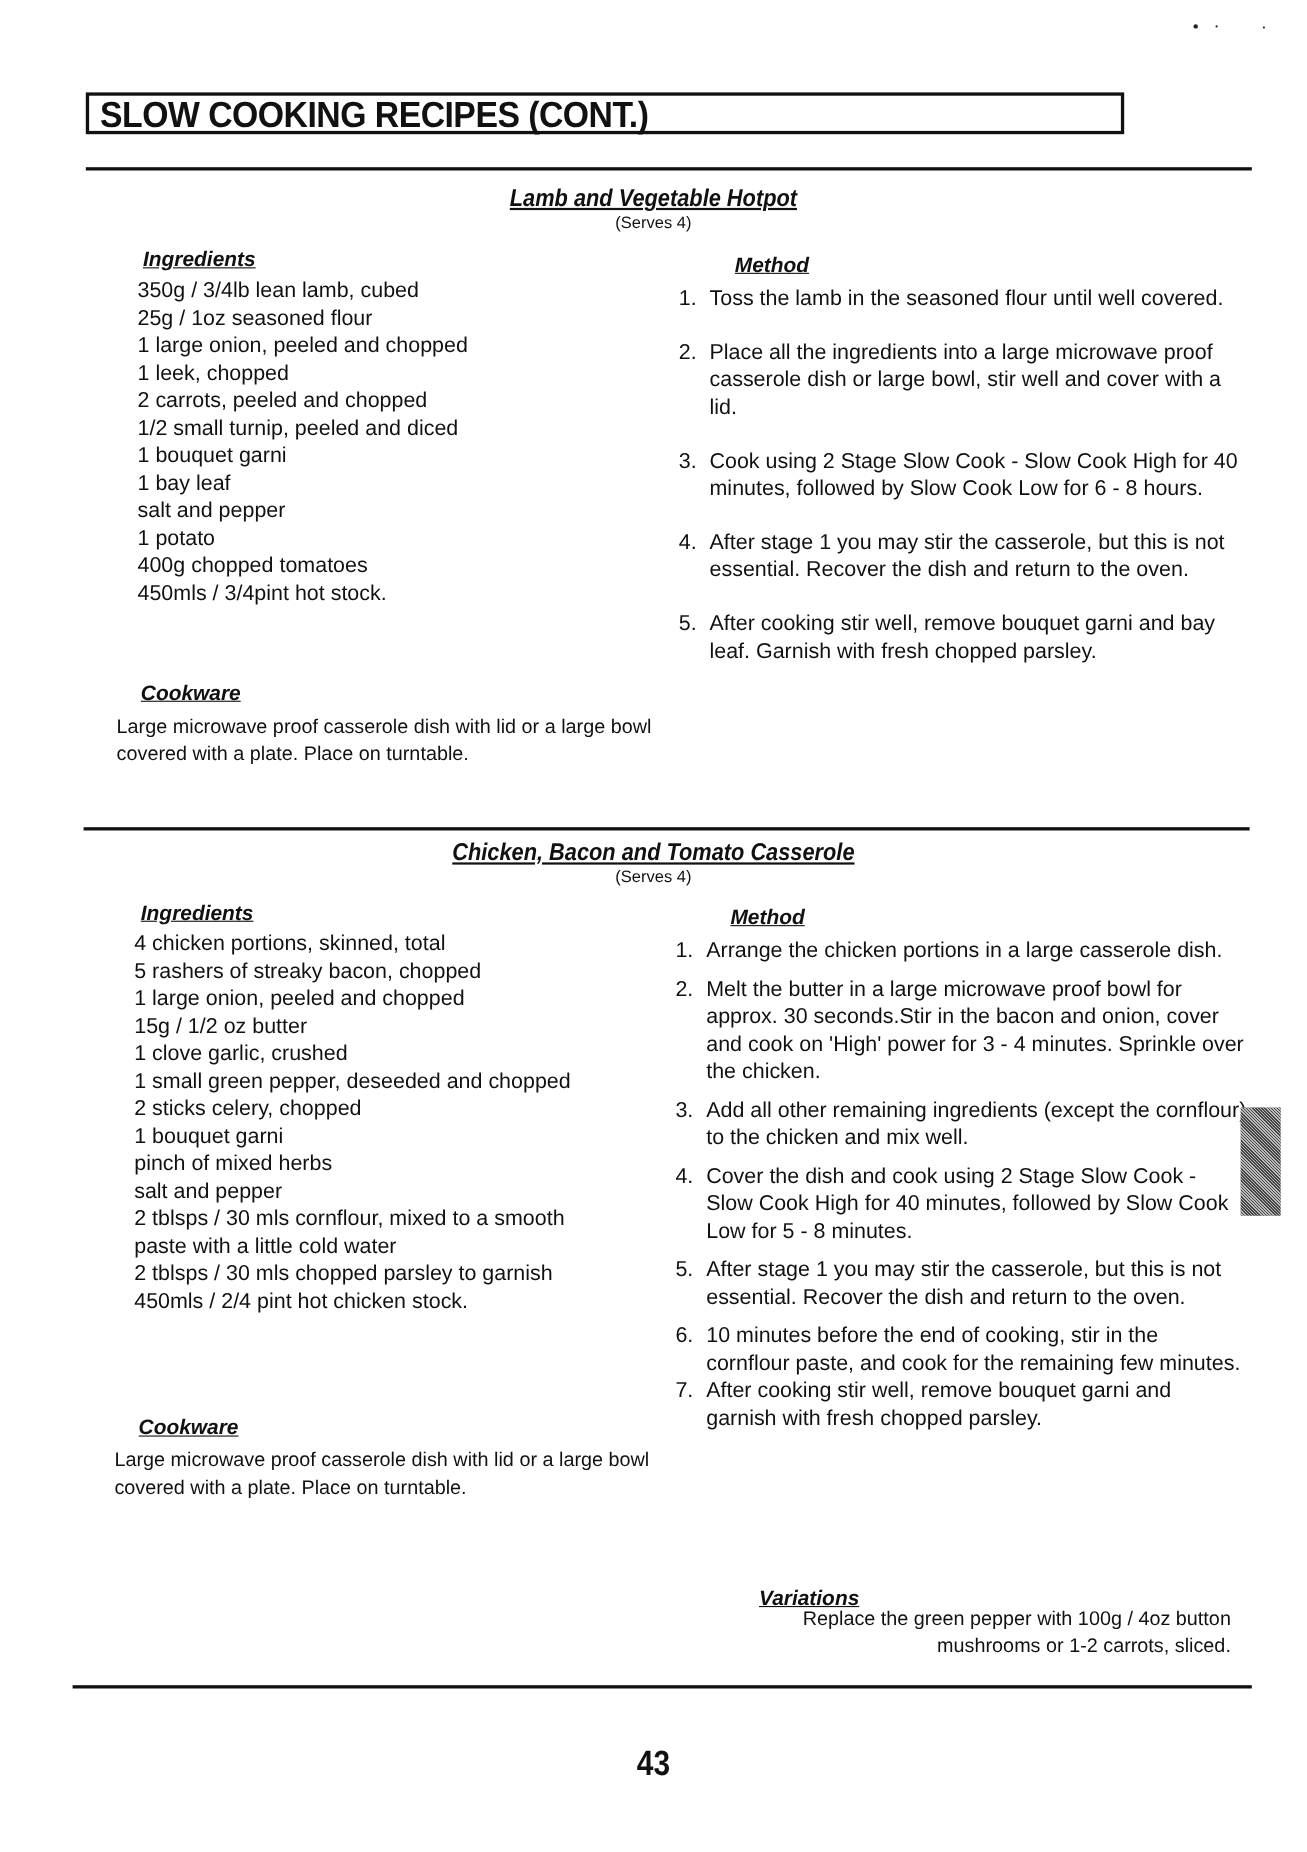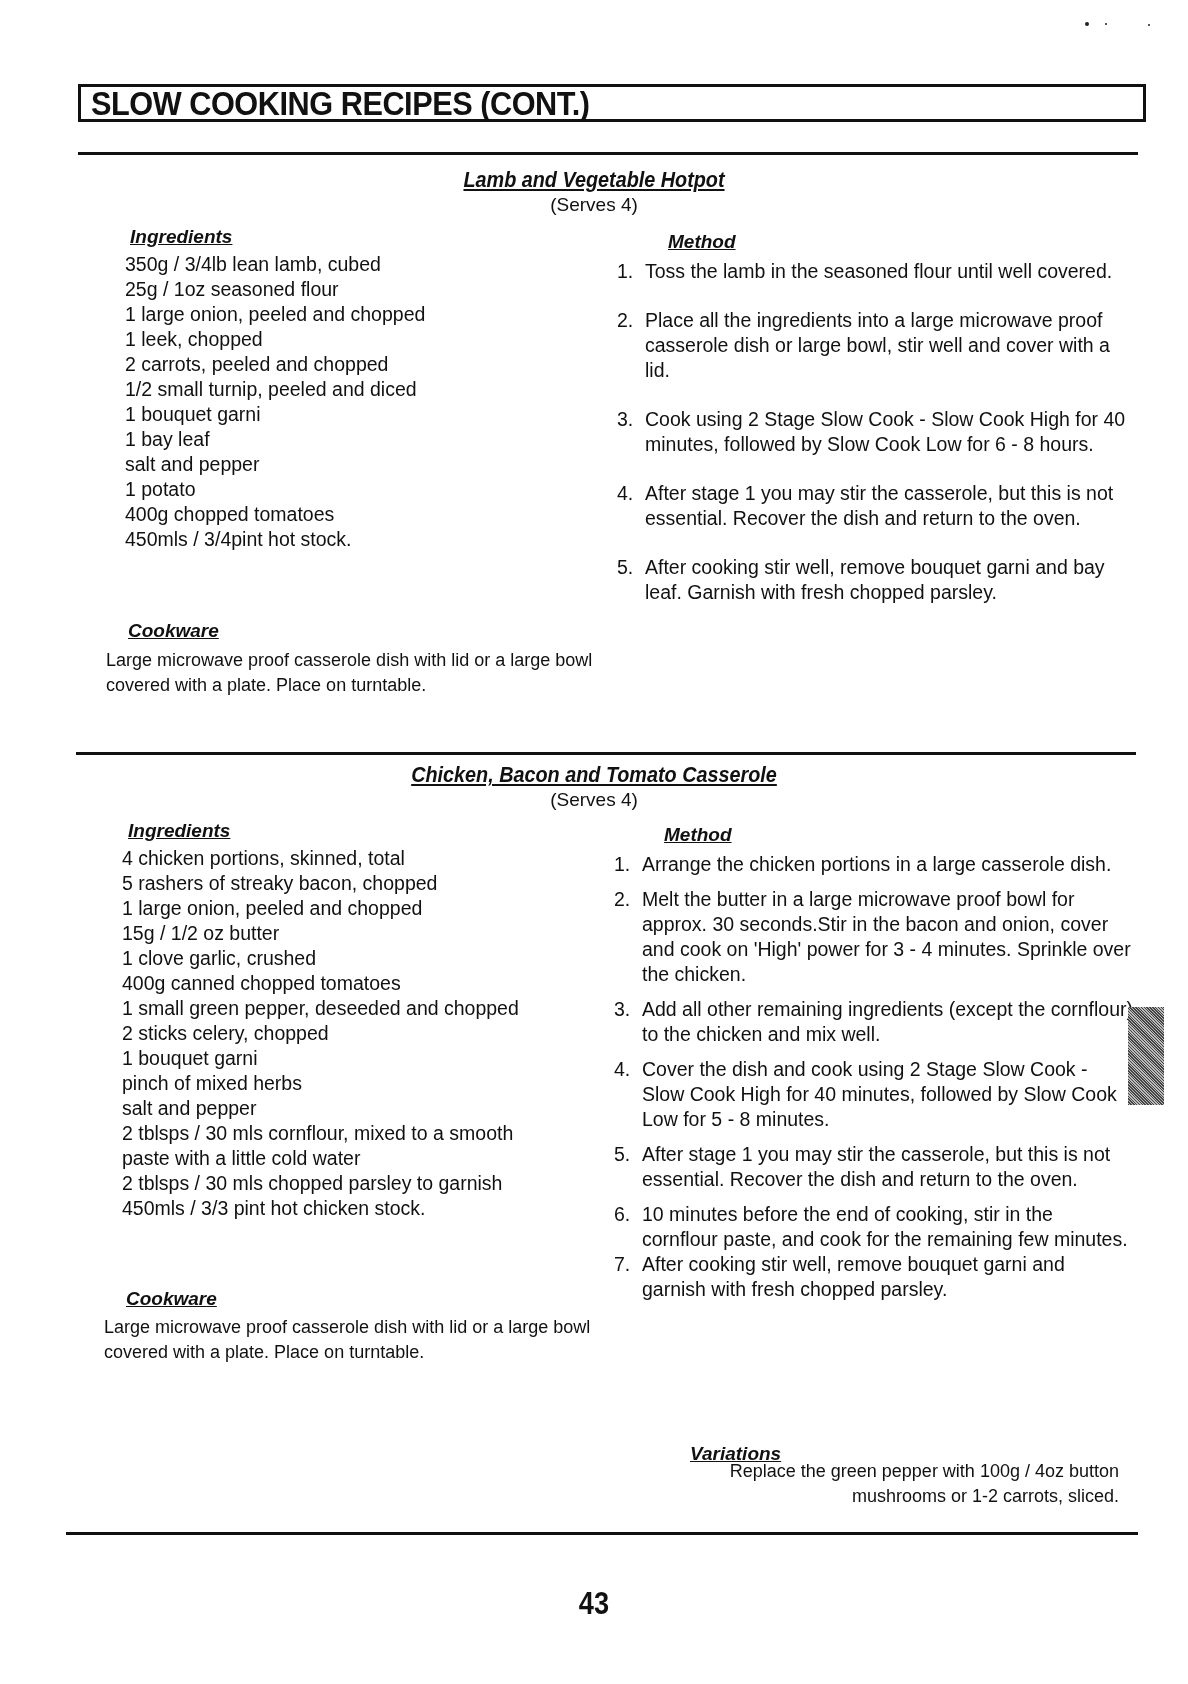--- a/index.html
+++ b/index.html
@@ -3,35 +3,35 @@
 <meta charset="utf-8">
 <style>
   html, body { margin: 0; padding: 0; background: #ffffff; }
   body {
     width: 1188px; height: 1684px; position: relative; overflow: hidden;
     font-family: "Liberation Sans", sans-serif; color: #111;
   }
   .specks { position: absolute; top: 22px; left: 1085px; }
   .specks span { position: absolute; background: #222; border-radius: 50%; }
   .title-box {
-    position: absolute; left: 78px; top: 84px; width: 1068px; height: 38px;
+    position: absolute; left: 78px; top: 84px; width: 944px; height: 38px;
     border: 3px solid #111; box-sizing: border-box; text-align: right;
   }
   .title-box h1 {
     margin: 0; position: absolute; left: 10px; top: 0px;
     font-size: 33px; font-weight: bold; letter-spacing: -0.5px;
     line-height: 34px; transform: scaleX(0.93); transform-origin: left center;
   }
   .rule { position: absolute; height: 3px; background: #111; }
   .recipe-title {
     position: absolute; left: 0; width: 1188px; text-align: center;
     font-size: 22px; font-weight: bold; font-style: italic; text-decoration: underline;
     transform: scaleX(0.9);
   }
-  .serves { position: absolute; left: 0; width: 1188px; text-align: center; font-size: 19px; }
+  .serves { position: absolute; left: 0; width: 1188px; text-align: center; font-size: 15px; }
   .sub-head {
     position: absolute; font-size: 19px; font-weight: bold; font-style: italic;
     text-decoration: underline;
   }
   .lines { position: absolute; font-size: 19.5px; line-height: 25px; margin: 0; padding: 0; list-style: none; }
   .para { position: absolute; font-size: 18px; line-height: 25px; }
   .steps { position: absolute; margin: 0; padding: 0; list-style: none; font-size: 19.5px; line-height: 25px; }
   .steps li { position: relative; padding-left: 28px; }
   .steps li .num { position: absolute; left: 0; top: 0; }
   .tab-marker {
@@ -98,30 +98,29 @@
   <div class="recipe-title" style="top:762px;">Chicken, Bacon and Tomato Casserole</div>
   <div class="serves" style="top:789px;">(Serves 4)</div>
 
   <div class="sub-head" style="left:128px;top:820px;">Ingredients</div>
   <ul class="lines" style="left:122px;top:846px;">
     <li>4 chicken portions, skinned, total</li>
     <li>5 rashers of streaky bacon, chopped</li>
     <li>1 large onion, peeled and chopped</li>
     <li>15g / 1/2 oz butter</li>
     <li>1 clove garlic, crushed</li>
-    <li>400g canned chopped tomatoes</li>
     <li>1 small green pepper, deseeded and chopped</li>
     <li>2 sticks celery, chopped</li>
     <li>1 bouquet garni</li>
     <li>pinch of mixed herbs</li>
     <li>salt and pepper</li>
     <li>2 tblsps / 30 mls cornflour, mixed to a smooth</li>
     <li>paste with a little cold water</li>
     <li>2 tblsps / 30 mls chopped parsley to garnish</li>
-    <li>450mls / 3/3 pint hot chicken stock.</li>
+    <li>450mls / 2/4 pint hot chicken stock.</li>
   </ul>
 
   <div class="sub-head" style="left:126px;top:1288px;">Cookware</div>
   <div class="para" style="left:104px;top:1315px;width:490px;">Large microwave proof casserole dish with lid or a large bowl covered with a plate. Place on turntable.</div>
 
   <div class="sub-head" style="left:664px;top:824px;">Method</div>
   <ol class="steps" style="left:614px;top:852px;width:520px;">
     <li style="margin-bottom:10px;"><span class="num">1.</span><span>Arrange the chicken portions in a large casserole dish.</span></li>
     <li style="margin-bottom:10px;"><span class="num">2.</span><span>Melt the butter in a large microwave proof bowl for approx. 30 seconds.Stir in the bacon and onion, cover and cook on 'High' power for 3 - 4 minutes. Sprinkle over the chicken.</span></li>
     <li style="margin-bottom:10px;"><span class="num">3.</span><span>Add all other remaining ingredients (except the cornflour) to the chicken and mix well.</span></li>

